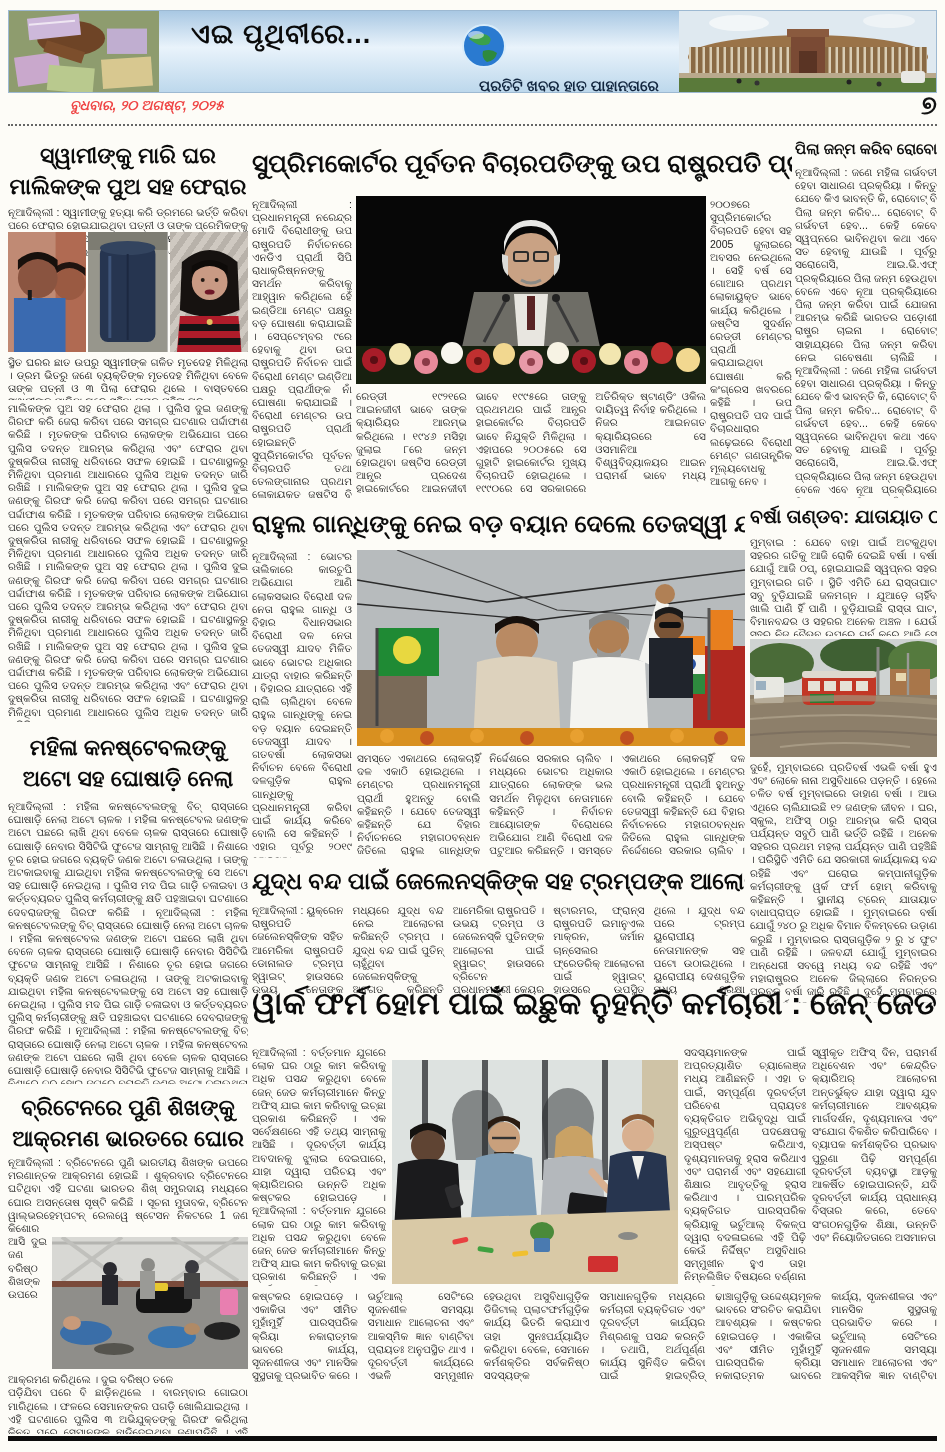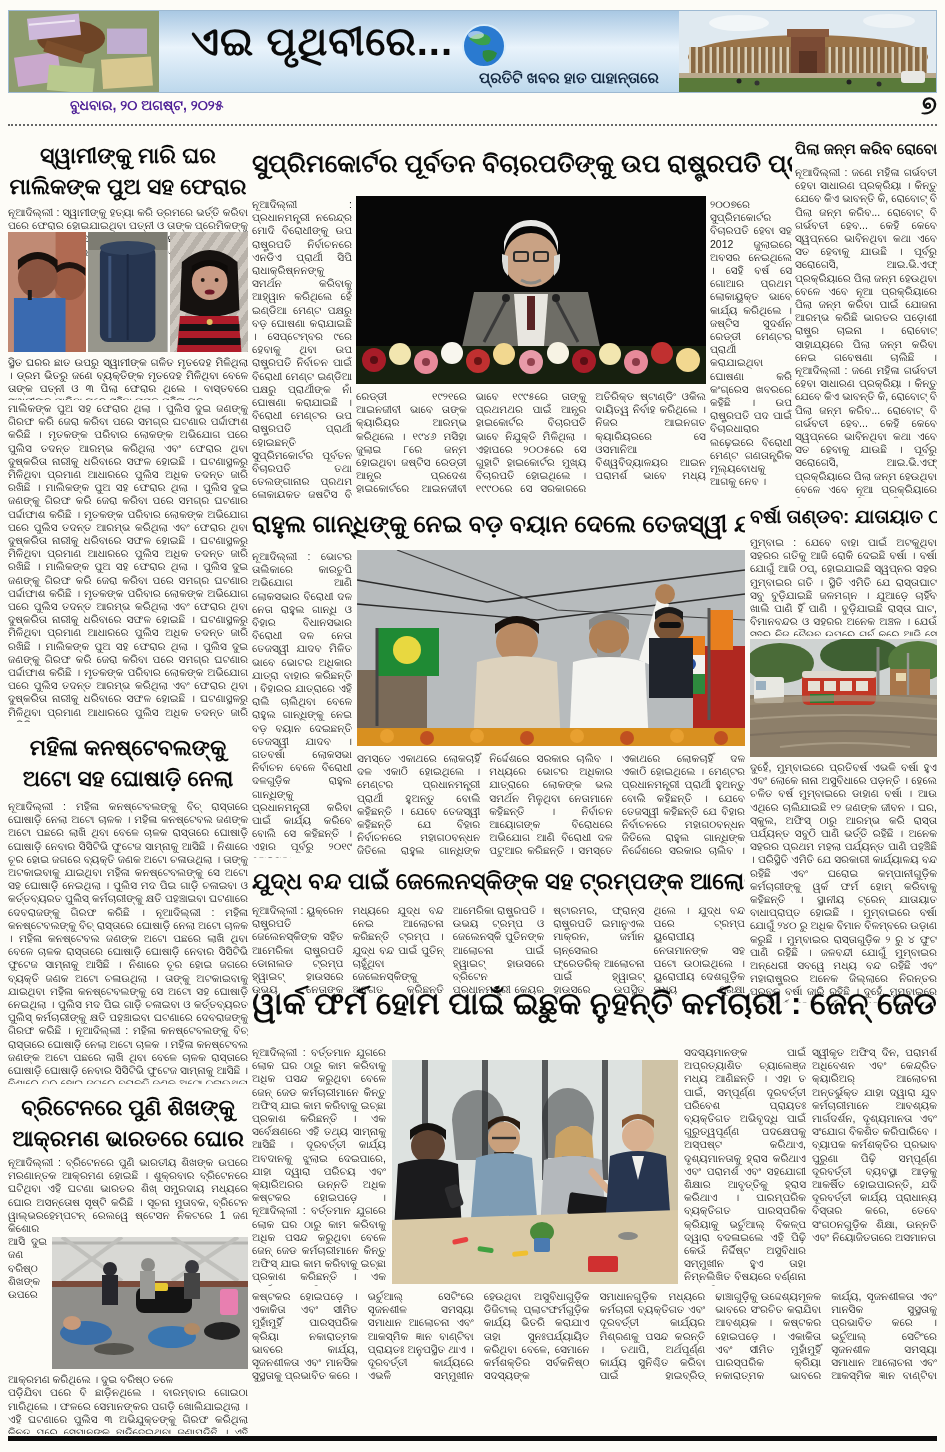--- a/index.html
+++ b/index.html
@@ -15,23 +15,23 @@
   .body-text { font-size:10.5px; line-height:13.2px; text-align:justify; color:#1b1b1b; }
   .lead { font-size:10.5px; line-height:13.2px; text-align:justify; }
   .caption { font-size:10.5px; line-height:13px; text-align:justify; color:#111; }
   .cols-3 { column-count:3; column-gap:9px; }
   .cols-5 { column-count:5; column-gap:9px; }
   .cols-6 { column-count:6; column-gap:10px; }
   .photo { background:#ccc; }
   .photo svg { display:block; width:100%; height:100%; }
   
   #banner { background:linear-gradient(180deg,#a9c8e3 0%,#e9f3fb 45%,#bdd8ec 100%); border:1px solid #9db9d2; }
-  #masthead-title { font-size:40px; font-weight:bold; color:#0a0a0a; letter-spacing:1px; }
+  #masthead-title { font-size:27px; font-weight:bold; color:#0a0a0a; letter-spacing:1px; }
   #masthead-tagline { font-size:15px; font-weight:bold; color:#12263f; }
-  #dateline { font-size:14px; font-weight:bold; color:#4c1d95; }
+  #dateline { font-size:14px; font-weight:bold; color:#ef4444;font-style:italic; }
   #page-number { font-size:26px; font-weight:bold; color:#111; }
   .dotted-rule { border-top:2px dotted #666; }
   .black-rule { background:#0d0d0d; }
   .stripe-woman { background:repeating-linear-gradient(125deg,#b8b2aa 0 6px,#cfc9c1 6px 12px); }
 </style>
 </head>
 <body>
 
 <div id="page">
 
@@ -52,21 +52,21 @@
     <div class="abs" id="masthead-title" style="left:182px; top:8px; width:280px; height:56px; white-space:nowrap;">ଏଇ ପୃଥିବୀରେ...</div>
     <div class="abs" style="left:452px; top:12px; width:46px; height:46px;">
       <svg viewBox="0 0 46 46">
         <circle cx="23" cy="23" r="21" fill="#2a7ad0"></circle>
         <circle cx="23" cy="23" r="21" fill="none" stroke="#d8ecfa" stroke-width="2"></circle>
         <path d="M8 16 Q16 8 26 12 Q32 15 28 21 Q20 24 14 20 Z" fill="#3aa04a"></path>
         <path d="M22 28 Q30 25 36 30 Q34 38 26 39 Q20 35 22 28 Z" fill="#2e8a3e"></path>
         <ellipse cx="15" cy="12" rx="8" ry="4" fill="#ffffff" opacity="0.55"></ellipse>
       </svg>
     </div>
-    <div class="abs" id="masthead-tagline" style="left:470px; top:58px; width:210px; height:20px; white-space:nowrap;">ପ୍ରତିଟି ଖବର ହାତ ପାହାନ୍ତାରେ</div>
+    <div class="abs" id="masthead-tagline" style="left:470px; top:66px; width:210px; height:20px; white-space:nowrap;">ପ୍ରତିଟି ଖବର ହାତ ପାହାନ୍ତାରେ</div>
     <div class="abs photo" style="left:670px; top:0; width:258px; height:81px;">
       <svg viewBox="0 0 258 81" preserveAspectRatio="none">
         <defs>
           <pattern id="cols" width="7" height="12" patternUnits="userSpaceOnUse">
             <rect width="7" height="12" fill="#8a6a44"></rect>
             <rect x="2.5" width="2.5" height="12" fill="#d9cdb4"></rect>
           </pattern>
         </defs>
         <rect width="258" height="81" fill="#dfe9f0"></rect>
         <ellipse cx="60" cy="12" rx="30" ry="8" fill="#f2f6f8"></ellipse>
@@ -214,21 +214,21 @@
           <circle cx="332" cy="164" r="12" fill="#f2d890"></circle>
         </g>
         <circle cx="18" cy="164" r="4" fill="#5a0e14"></circle>
           <circle cx="70" cy="166" r="4" fill="#8a3a46"></circle>
         <circle cx="122" cy="165" r="4" fill="#6a1414"></circle>
           <circle cx="175" cy="166" r="4" fill="#94424e"></circle>
         <circle cx="228" cy="165" r="4" fill="#5a0e14"></circle>
           <circle cx="280" cy="166" r="4" fill="#8a3a46"></circle>
       </svg>
     </div>
-    <div class="abs body-text" style="left:458px; top:66px; width:82px; height:300px;">୨୦୦୭ରେ ସୁପ୍ରିମକୋର୍ଟର ବିଚାରପତି ହେବା ସହ 2012 ଜୁଲାଇରେ ଅବସର ନେଇଥିଲେ । ସେହି ବର୍ଷ ସେ ଗୋଆର ପ୍ରଥମ ଲୋକାୟୁକ୍ତ ଭାବେ କାର୍ଯ୍ୟ କରିଥିଲେ । ଜଷ୍ଟିସ ସୁଦର୍ଶନ ରେଡ୍ଡୀ ମେଣ୍ଟର ପ୍ରାର୍ଥୀ କରାଯାଇଥିବା ଘୋଷଣା କରି କଂଗ୍ରେସ ଖବରରେ କହିଛି । ଉପ ରାଷ୍ଟ୍ରପତି ପଦ ପାଇଁ ବିଚାରଧାରାର ଲଢ଼େଇରେ ବିରୋଧୀ ମେଣ୍ଟ ଗଣତାନ୍ତ୍ରିକ ମୂଲ୍ୟବୋଧକୁ ଆଗକୁ ନେବ ।</div>
+    <div class="abs body-text" style="left:458px; top:66px; width:82px; height:300px;">୨୦୦୭ରେ ସୁପ୍ରିମକୋର୍ଟର ବିଚାରପତି ହେବା ସହ 2005 ଜୁଲାଇରେ ଅବସର ନେଇଥିଲେ । ସେହି ବର୍ଷ ସେ ଗୋଆର ପ୍ରଥମ ଲୋକାୟୁକ୍ତ ଭାବେ କାର୍ଯ୍ୟ କରିଥିଲେ । ଜଷ୍ଟିସ ସୁଦର୍ଶନ ରେଡ୍ଡୀ ମେଣ୍ଟର ପ୍ରାର୍ଥୀ କରାଯାଇଥିବା ଘୋଷଣା କରି କଂଗ୍ରେସ ଖବରରେ କହିଛି । ଉପ ରାଷ୍ଟ୍ରପତି ପଦ ପାଇଁ ବିଚାରଧାରାର ଲଢ଼େଇରେ ବିରୋଧୀ ମେଣ୍ଟ ଗଣତାନ୍ତ୍ରିକ ମୂଲ୍ୟବୋଧକୁ ଆଗକୁ ନେବ ।</div>
     <div class="abs body-text cols-3" style="left:104px; top:258px; width:350px; height:108px;">ରେଡ୍ଡୀ ୧୯୨୧ରେ ଆଇନଜୀବୀ ଭାବେ ତାଙ୍କ କ୍ୟାରିୟର ଆରମ୍ଭ କରିଥିଲେ । ୧୯୪୬ ମସିହା ଜୁଲାଇ ୮ରେ ଜନ୍ମ ହୋଇଥିବା ଜଷ୍ଟିସ ରେଡ୍ଡୀ ଆନ୍ଧ୍ର ପ୍ରଦେଶ ହାଇକୋର୍ଟରେ ଆଇନଜୀବୀ ଭାବେ ୧୯୯୫ରେ ତାଙ୍କୁ ପ୍ରଥମଥର ପାଇଁ ଆନ୍ଧ୍ର ହାଇକୋର୍ଟର ବିଚାରପତି ଭାବେ ନିଯୁକ୍ତି ମିଳିଥିଲା । ଏହାପରେ ୨୦୦୫ରେ ସେ ଗୁହାଟି ହାଇକୋର୍ଟର ମୁଖ୍ୟ ବିଚାରପତି ହୋଇଥିଲେ । ୧୯୯୦ରେ ସେ ସରକାରରେ ଅତିରିକ୍ତ ଷ୍ଟାଣ୍ଡିଂ ଓକିଲ ଦାୟିତ୍ୱ ନିର୍ବାହ କରିଥିଲେ । ନିଜର ଆଇନଗତ କ୍ୟାରିୟରରେ ସେ ଓସମାନିଆ ବିଶ୍ୱବିଦ୍ୟାଳୟର ଆଇନ ପରାମର୍ଶ ଭାବେ ମଧ୍ୟ କାର୍ଯ୍ୟ କରିଛନ୍ତି । ବିଶିଷ୍ଟ ଆଇନଜ୍ଞ</div>
   </div>
 
   <div class="abs" style="left:795px; top:132px; width:142px; height:370px;">
     <div class="abs headline nowrap" style="left:0; top:6px; width:142px; height:24px; font-size:15px; line-height:22px;">ପିଲା ଜନ୍ମ କରିବ ରୋବୋଟ</div>
     <div class="abs body-text" style="left:0; top:34px; width:142px; height:332px;">ନୂଆଦିଲ୍ଲୀ : ଜଣେ ମହିଳା ଗର୍ଭବତୀ ହେବା ସାଧାରଣ ପ୍ରକ୍ରିୟା । କିନ୍ତୁ ଯେବେ କିଏ ଭାବନ୍ତି କି, ରୋବୋଟ୍ ବି ପିଲା ଜନ୍ମ କରିବ... ରୋବୋଟ୍ ବି ଗର୍ଭବତୀ ହେବ... କେହି କେବେ ସ୍ୱପ୍ନରେ ଭାବିନଥିବା କଥା ଏବେ ସତ ହେବାକୁ ଯାଉଛି । ପୂର୍ବରୁ ସରୋଗେସି, ଆଇ.ଭି.ଏଫ୍ ପ୍ରକ୍ରିୟାରେ ପିଲା ଜନ୍ମ ହେଉଥିବା ବେଳେ ଏବେ ନୂଆ ପ୍ରକ୍ରିୟାରେ ପିଲା ଜନ୍ମ କରିବା ପାଇଁ ଯୋଜନା ଆରମ୍ଭ କରିଛି ଭାରତର ପଡ଼ୋଶୀ ରାଷ୍ଟ୍ର ଚାଇନା । ରୋବୋଟ୍ ସାହାଯ୍ୟରେ ପିଲା ଜନ୍ମ କରିବା ନେଇ ଗବେଷଣା ଚାଲିଛି । ନୂଆଦିଲ୍ଲୀ : ଜଣେ ମହିଳା ଗର୍ଭବତୀ ହେବା ସାଧାରଣ ପ୍ରକ୍ରିୟା । କିନ୍ତୁ ଯେବେ କିଏ ଭାବନ୍ତି କି, ରୋବୋଟ୍ ବି ପିଲା ଜନ୍ମ କରିବ... ରୋବୋଟ୍ ବି ଗର୍ଭବତୀ ହେବ... କେହି କେବେ ସ୍ୱପ୍ନରେ ଭାବିନଥିବା କଥା ଏବେ ସତ ହେବାକୁ ଯାଉଛି । ପୂର୍ବରୁ ସରୋଗେସି, ଆଇ.ଭି.ଏଫ୍ ପ୍ରକ୍ରିୟାରେ ପିଲା ଜନ୍ମ ହେଉଥିବା ବେଳେ ଏବେ ନୂଆ ପ୍ରକ୍ରିୟାରେ ପିଲା ଜନ୍ମ କରିବା ପାଇଁ ଯୋଜନା ଆରମ୍ଭ କରିଛି ଭାରତର ପଡ଼ୋଶୀ ରାଷ୍ଟ୍ର ଚାଇନା । ରୋବୋଟ୍ ସାହାଯ୍ୟରେ ପିଲା ଜନ୍ମ କରିବା ନେଇ ଗବେଷଣା ଚାଲିଛି ।</div>
   </div>
 
   <div class="abs" style="left:252px; top:500px; width:493px; height:362px;">
     <div class="abs headline nowrap" style="left:0; top:4px; width:493px; height:42px; font-size:24px; line-height:40px;">ରାହୁଲ ଗାନ୍ଧିଙ୍କୁ ନେଇ ବଡ଼ ବୟାନ ଦେଲେ ତେଜସ୍ୱୀ ଯାଦବ</div>

